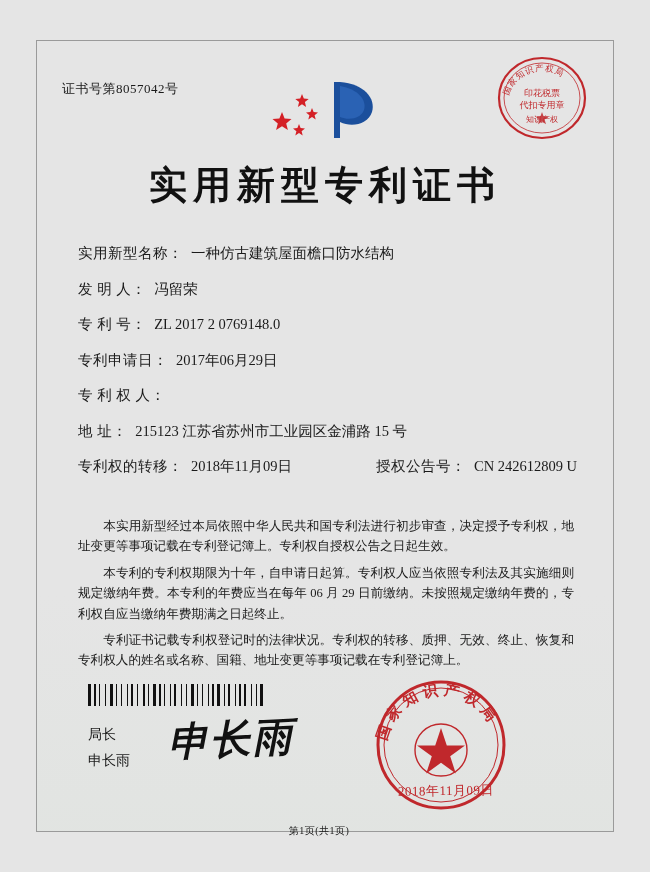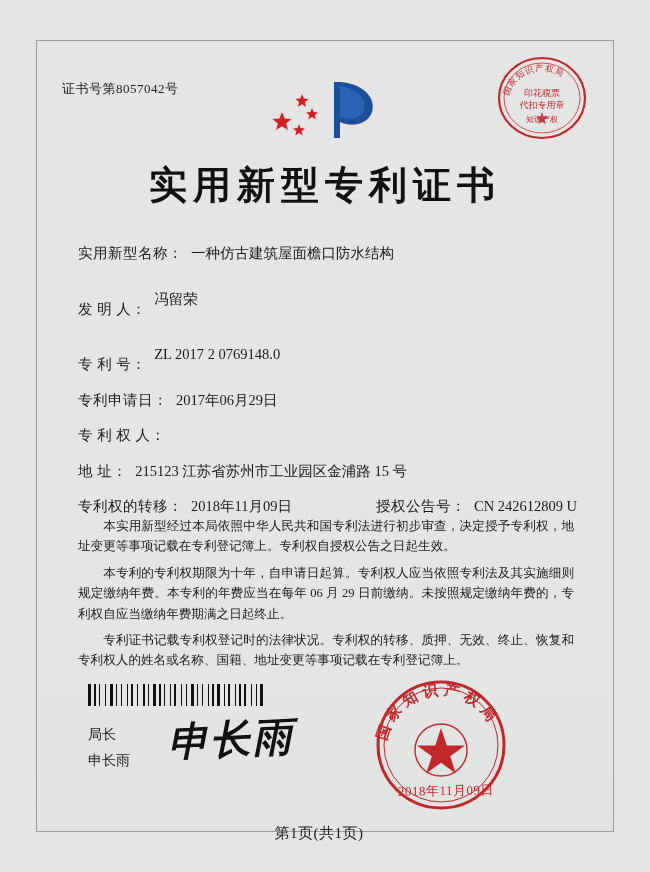--- a/index.html
+++ b/index.html
@@ -93,21 +93,20 @@
     align-items: center;
     margin-bottom: 21px;
     white-space: nowrap;
   }
   .field-label {
     letter-spacing: 0.5px;
     font-family: "Liberation Serif", serif;
   }
   .field-label.spread {
     letter-spacing: 0.5px;
-    margin-top: 20px;
   }
   .field-value {
     margin-left: 8px;
     font-family: "Liberation Serif", serif;
   }
   .row-split {
     display: flex;
     align-items: baseline;
     justify-content: flex-start;
   }
@@ -189,21 +188,21 @@
     transform: rotate(-1deg);
     white-space: nowrap;
   }
 
   .footer {
     position: absolute;
     left: 0;
     right: 12px;
     top: 824px;
     text-align: center;
-    font-size: 15px;
+    font-size: 10px;
     letter-spacing: 0.5px;
   }
 </style>
 </head>
 <body>
 
 <div class="page">
   <div class="frame">
     <div class="inner-shade"></div>
   </div>

